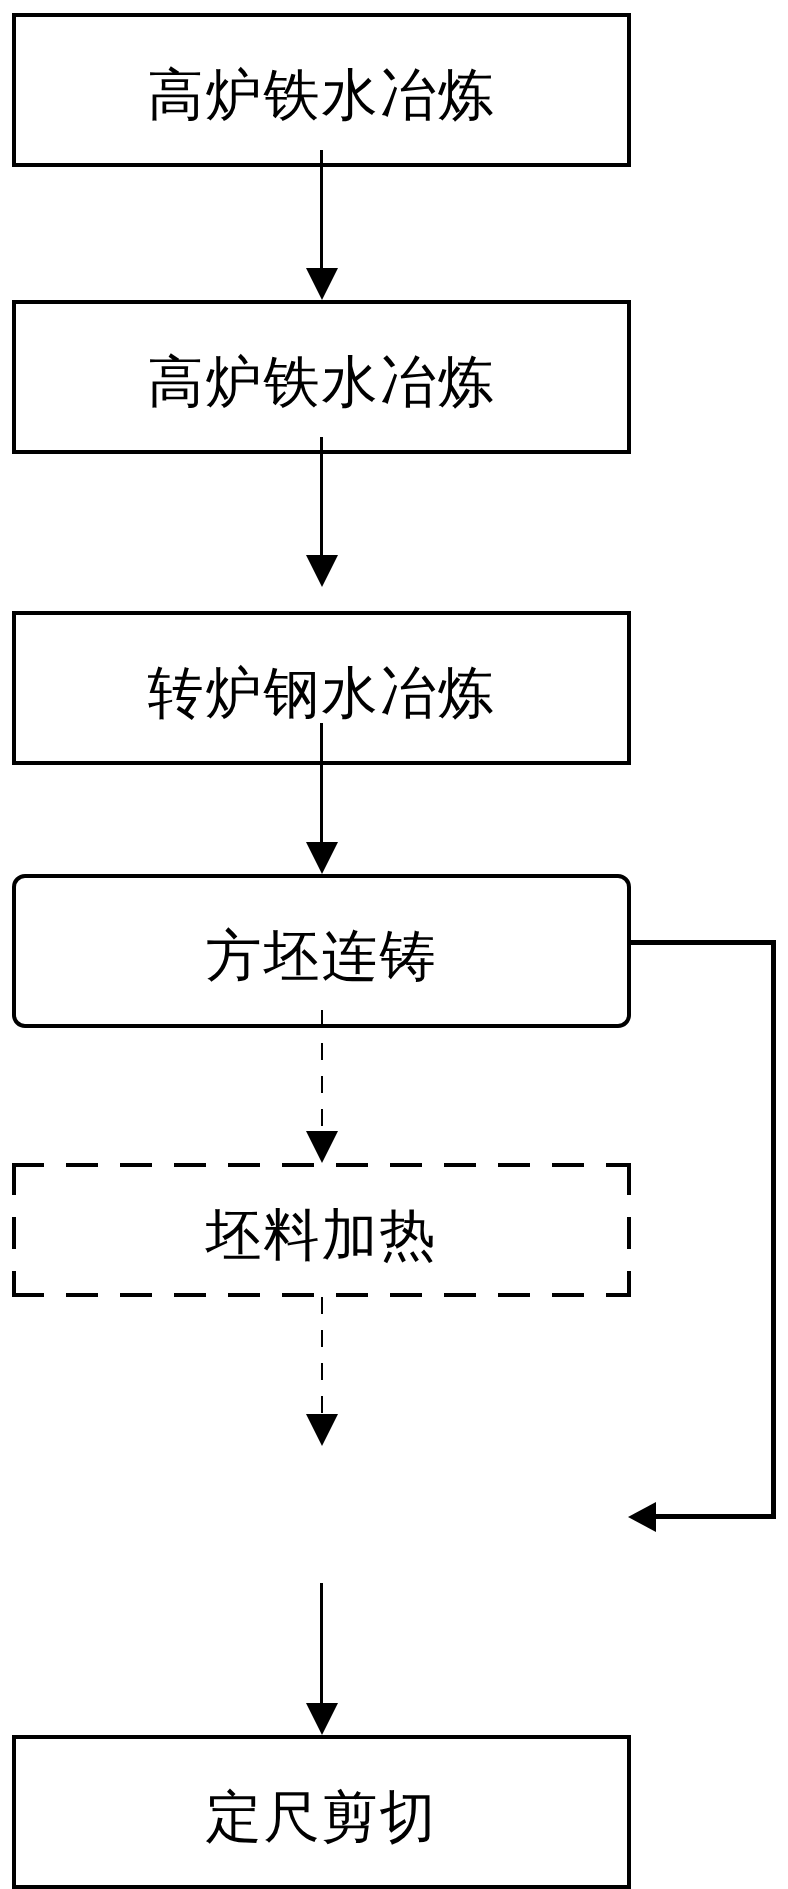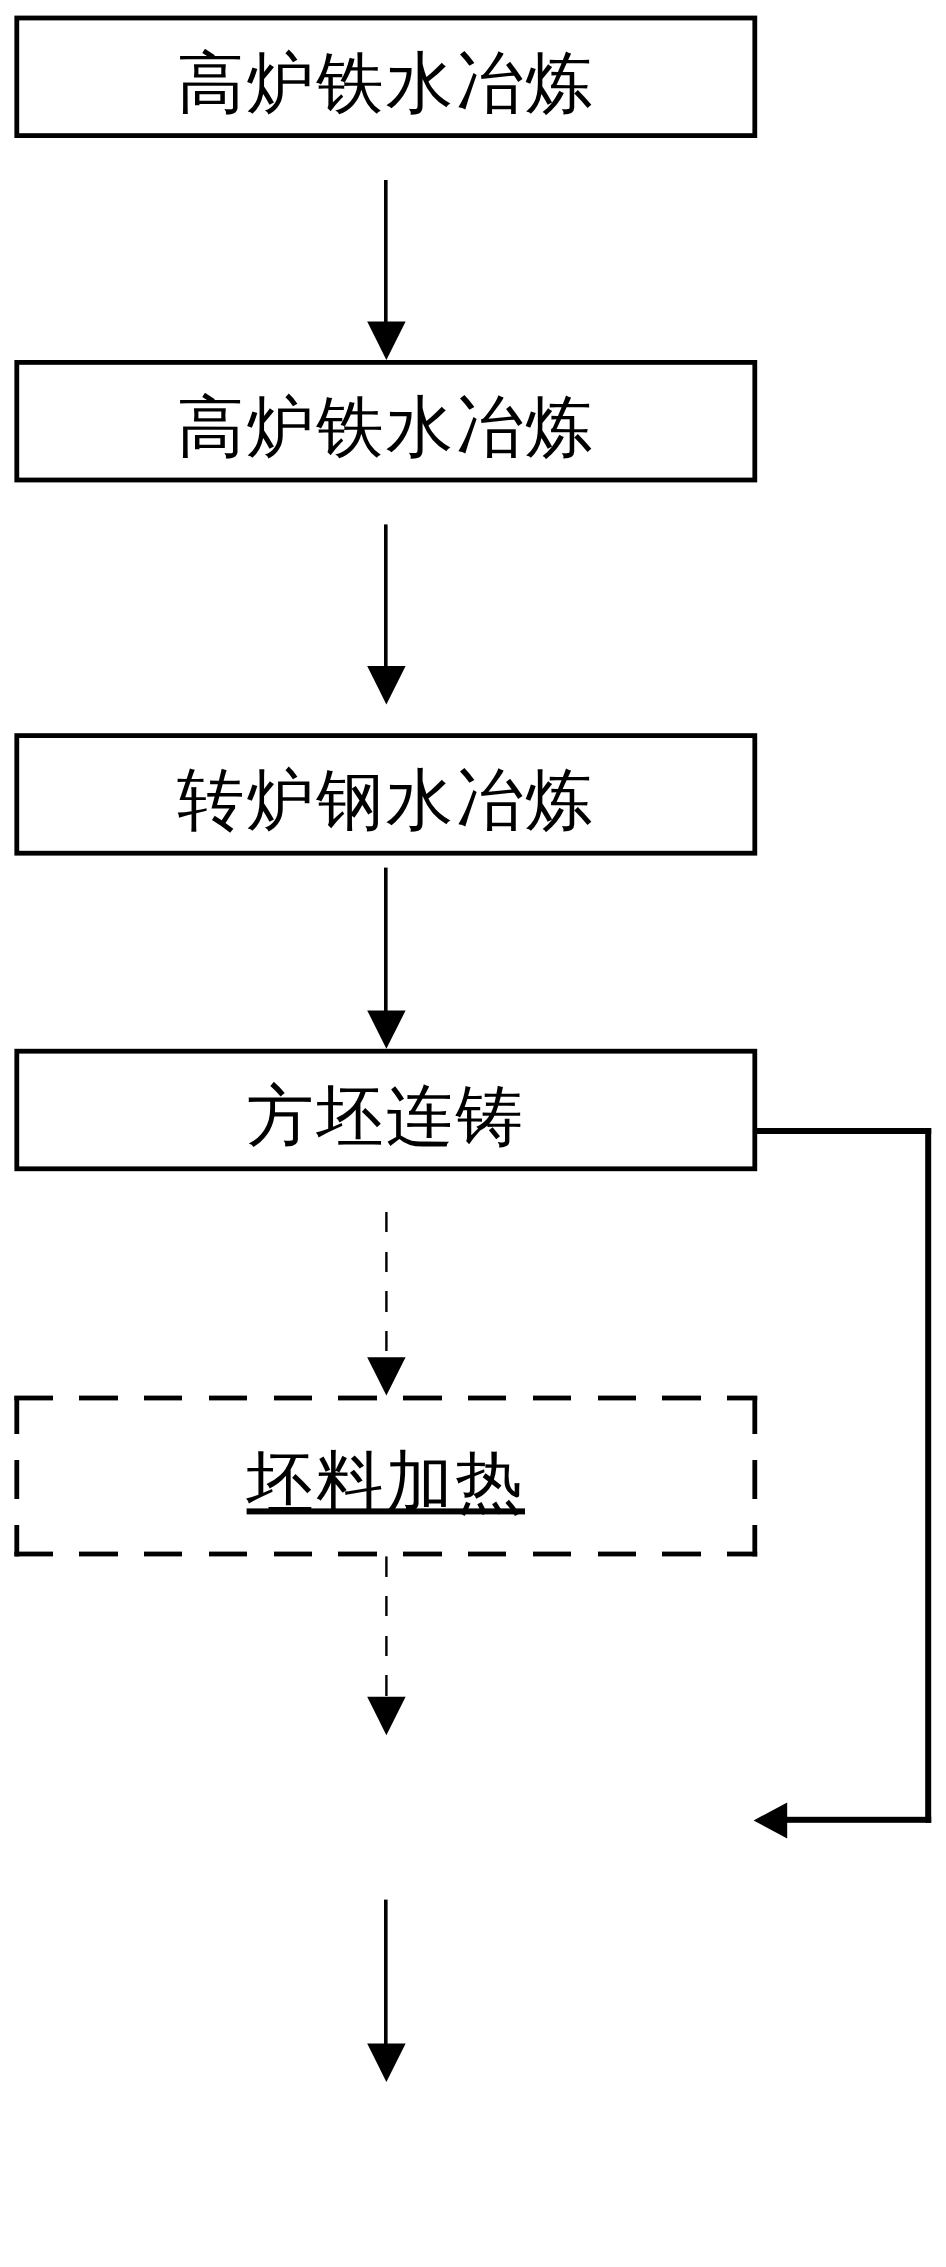--- a/index.html
+++ b/index.html
@@ -13,21 +13,21 @@
     height: 1889px;
     background: #ffffff;
     font-family: "DejaVu Serif", "Liberation Serif", serif;
     overflow: hidden;
   }
   
   .node {
     position: absolute;
     left: 12px;
     width: 619px;
-    height: 102px;
+    height: 154px;
     box-sizing: border-box;
     display: flex;
     align-items: center;
     justify-content: center;
     padding-top: 12px;
     background: #ffffff;
     color: #000000;
     font-size: 56px;
     letter-spacing: 2px;
     white-space: nowrap;
@@ -40,22 +40,22 @@
       repeating-linear-gradient(to right,  #000 0 32px, transparent 32px 54px),
       repeating-linear-gradient(to bottom, #000 0 32px, transparent 32px 54px),
       repeating-linear-gradient(to bottom, #000 0 32px, transparent 32px 54px);
     background-position: 0 0, 0 100%, 0 0, 100% 0;
     background-size: 100% 4px, 100% 4px, 4px 100%, 4px 100%;
     background-repeat: no-repeat;
   }
   .n1 { top: 13px;   }
   .n2 { top: 300px;  }
   .n3 { top: 599px; margin-top: 12px;  }
-  .n4 { top: 874px;  }
-  .n5 { top: 1163px; height: 134px; text-decoration: underline; }
+  .n4 { top: 874px; border-radius: 13px;  }
+  .n5 { top: 1163px; height: 134px; }
   .n6 { top: 1446px; }
   .n7 { top: 1735px; }
 
   
   .vline {
     position: absolute;
     left: 320px;
     width: 3px;
     background: #000000;
   }
@@ -116,20 +116,23 @@
   </div>
   <div class="node solid n3">
     <span>转炉钢水冶炼</span>
   </div>
   <div class="node solid n4">
     <span>方坯连铸</span>
   </div>
   <div class="node dashed n5">
     <span>坯料加热</span>
   </div>
+  <div class="node solid n7">
+    <span>定尺剪切</span>
+  </div>
 
   <div class="vline c1"></div>
   <div class="vline c2"></div>
   <div class="vline c3"></div>
   <div class="vline dashedline c4"></div>
   <div class="vline dashedline c5"></div>
   <div class="vline c6"></div>
 
   <div class="head-down h1"></div>
   <div class="head-down h2"></div>

